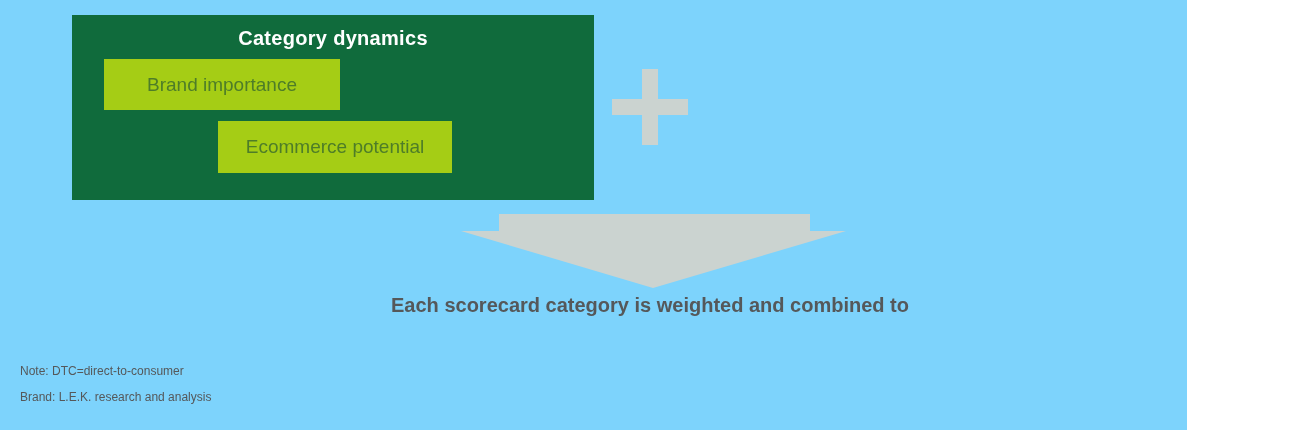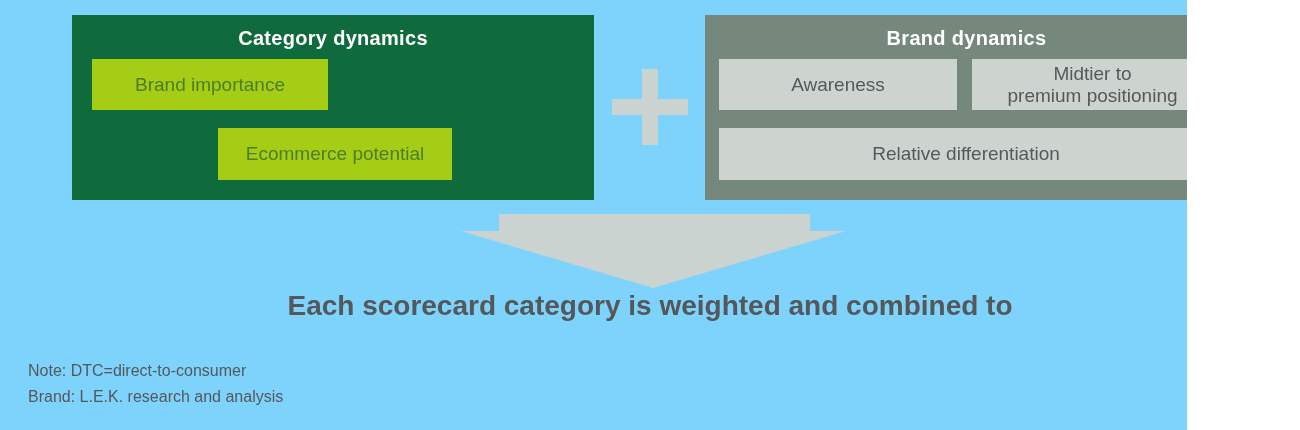--- a/index.html
+++ b/index.html
@@ -62,23 +62,23 @@
   }
   .chip-green{
     background:var(--chip_green);
     color:var(--chip_green_text);
   }
   .chip-gray{
     background:var(--chip_gray);
     color:var(--chip_gray_text);
   }
   
-  .chip-brand-importance{left:20px;top:44px;width:236px;height:51px;}
+  .chip-brand-importance{left:32px;top:44px;width:236px;height:51px;}
   .chip-purchase-journey{left:270px;top:44px;width:238px;height:51px;}
-  .chip-ecommerce-potential{left:146px;top:113px;width:234px;height:52px;text-align:right;}
+  .chip-ecommerce-potential{left:146px;top:106px;width:234px;height:52px;text-align:right;}
   
   .chip-awareness{left:14px;top:44px;width:238px;height:51px;}
   .chip-midtier{left:267px;top:44px;width:241px;height:51px;}
   .chip-relative-diff{left:14px;top:113px;width:494px;height:52px;}
   
   .plus{
     position:absolute;
     left:612px;
     top:69px;
     width:76px;
@@ -105,54 +105,47 @@
   }
   .arrow-down polygon{fill:var(--light_gray);}
   
   .caption{
     position:absolute;
     left:250px;
     top:292px;
     width:800px;
     text-align:center;
     color:var(--text_dark);
-    font-size:28px;
+    font-size:20px;
     line-height:27px;
     font-weight:bold;
   }
   
   .footnotes{
     position:absolute;
-    left:28px;
+    left:20px;
     top:358px;
     color:var(--text_dark);
-    font-size:16px;
+    font-size:12px;
     line-height:26px;
   }
 </style>
 </head>
 <body>
 
 <div class="canvas">
 
   <div class="panel panel-left">
     <div class="panel-title">Category dynamics</div>
     <div class="chip chip-green chip-brand-importance">Brand importance</div>
     <div class="chip chip-green chip-ecommerce-potential">Ecommerce potential</div>
   </div>
 
   <div class="plus"></div>
 
-  <div class="panel panel-right">
-    <div class="panel-title">Brand dynamics</div>
-    <div class="chip chip-gray chip-awareness">Awareness</div>
-    <div class="chip chip-gray chip-midtier">Midtier to
-premium positioning</div>
-    <div class="chip chip-gray chip-relative-diff">Relative differentiation</div>
-  </div>
 
   <svg class="arrow-down" viewBox="0 0 395 80" xmlns="http://www.w3.org/2000/svg" aria-hidden="true">
     <polygon points="44,2 355,2 355,19 391,19 198,76 6,19 44,19"></polygon>
   </svg>
 
   <div class="caption">
     <div>Each scorecard category is weighted and combined to</div>
   </div>
 
   <div class="footnotes">

